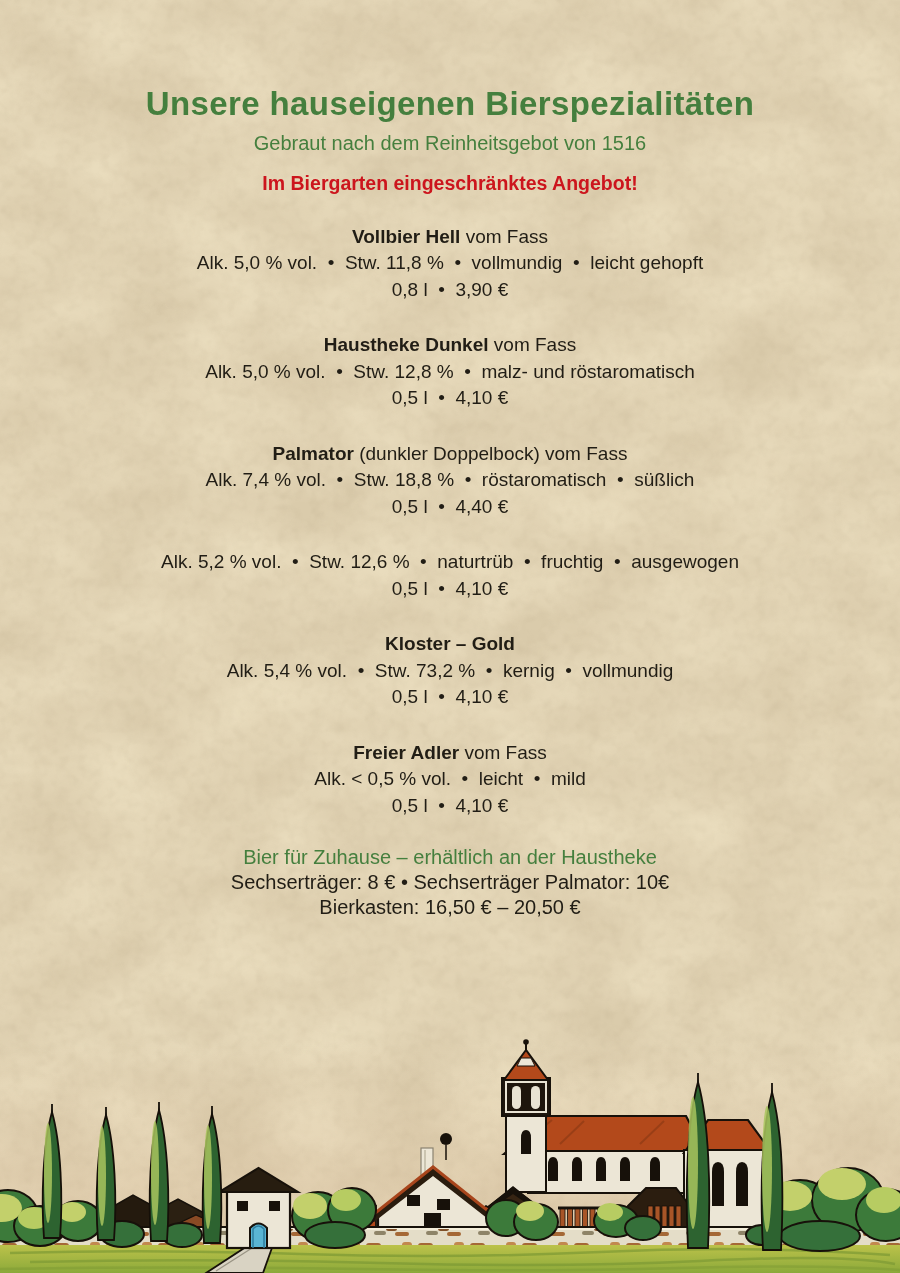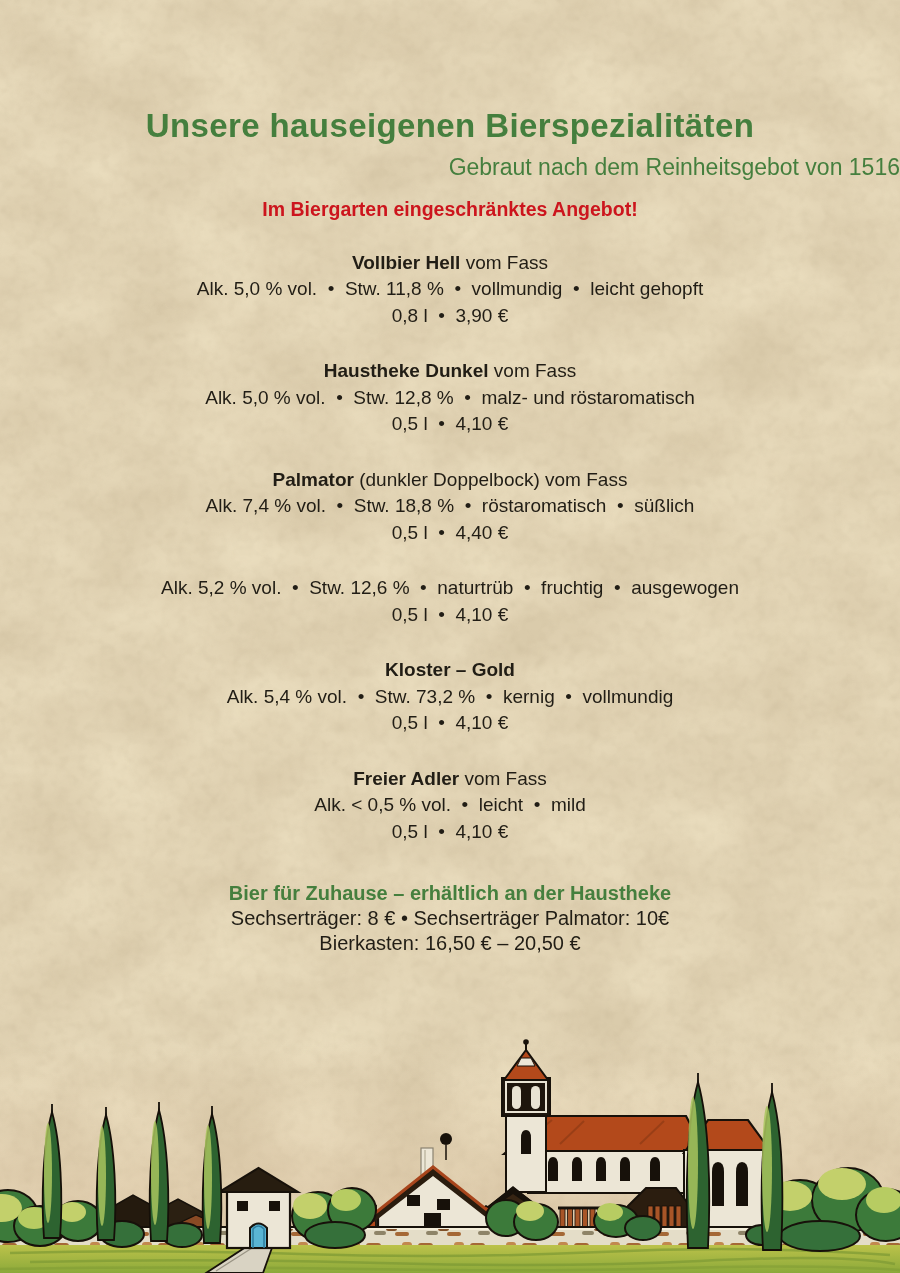--- a/index.html
+++ b/index.html
@@ -3,29 +3,29 @@
 <meta charset="utf-8">
 <style>
   html,body { margin:0; padding:0; background:#e9dcbd; }
   .page {
     position:relative; width:900px; height:1273px; overflow:hidden;
     font-family:"Liberation Sans", sans-serif; color:var(--text,#211d15);
   }
   .bg, .scene { position:absolute; left:0; pointer-events:none; }
   .bg { top:0; }
   .scene { bottom:0; }
-  .content { position:relative; z-index:2; text-align:center; padding-top:108px; }
+  .content { position:relative; z-index:2; text-align:center; padding-top:86px; }
   .pre { white-space:pre-wrap; }
   .title { font-size:33px; font-weight:700; letter-spacing:.4px; color:var(--green,#457f3e); line-height:1.12; }
-  .subtitle { font-size:23px; margin-top:9px; color:var(--green,#457f3e);text-align:right; }
+  .subtitle { font-size:20px; margin-top:9px; color:var(--green,#457f3e); }
   .notice { font-size:19.5px; font-weight:700; margin-top:17px; color:var(--red,#cc151d); }
   .beers { margin-top:0; }
   .beer { margin-top:29px; font-size:19px; line-height:26.5px; }
   .beer-name b { font-weight:700; }
-  .takeaway-heading { margin-top:36px; font-size:20px; font-weight:700; color:var(--green,#457f3e); line-height:25px; }
+  .takeaway-heading { margin-top:26px; font-size:20px; font-weight:400; color:var(--green,#457f3e); line-height:25px; }
   .takeaway-line { font-size:20px; line-height:25px; }
 </style>
 </head>
 <body>
 
 <div class="page">
 
   <svg class="bg" width="900" height="1273" viewBox="0 0 900 1273" aria-hidden="true">
     <defs>
       <filter id="parchNoise" x="0" y="0" width="100%" height="100%">

